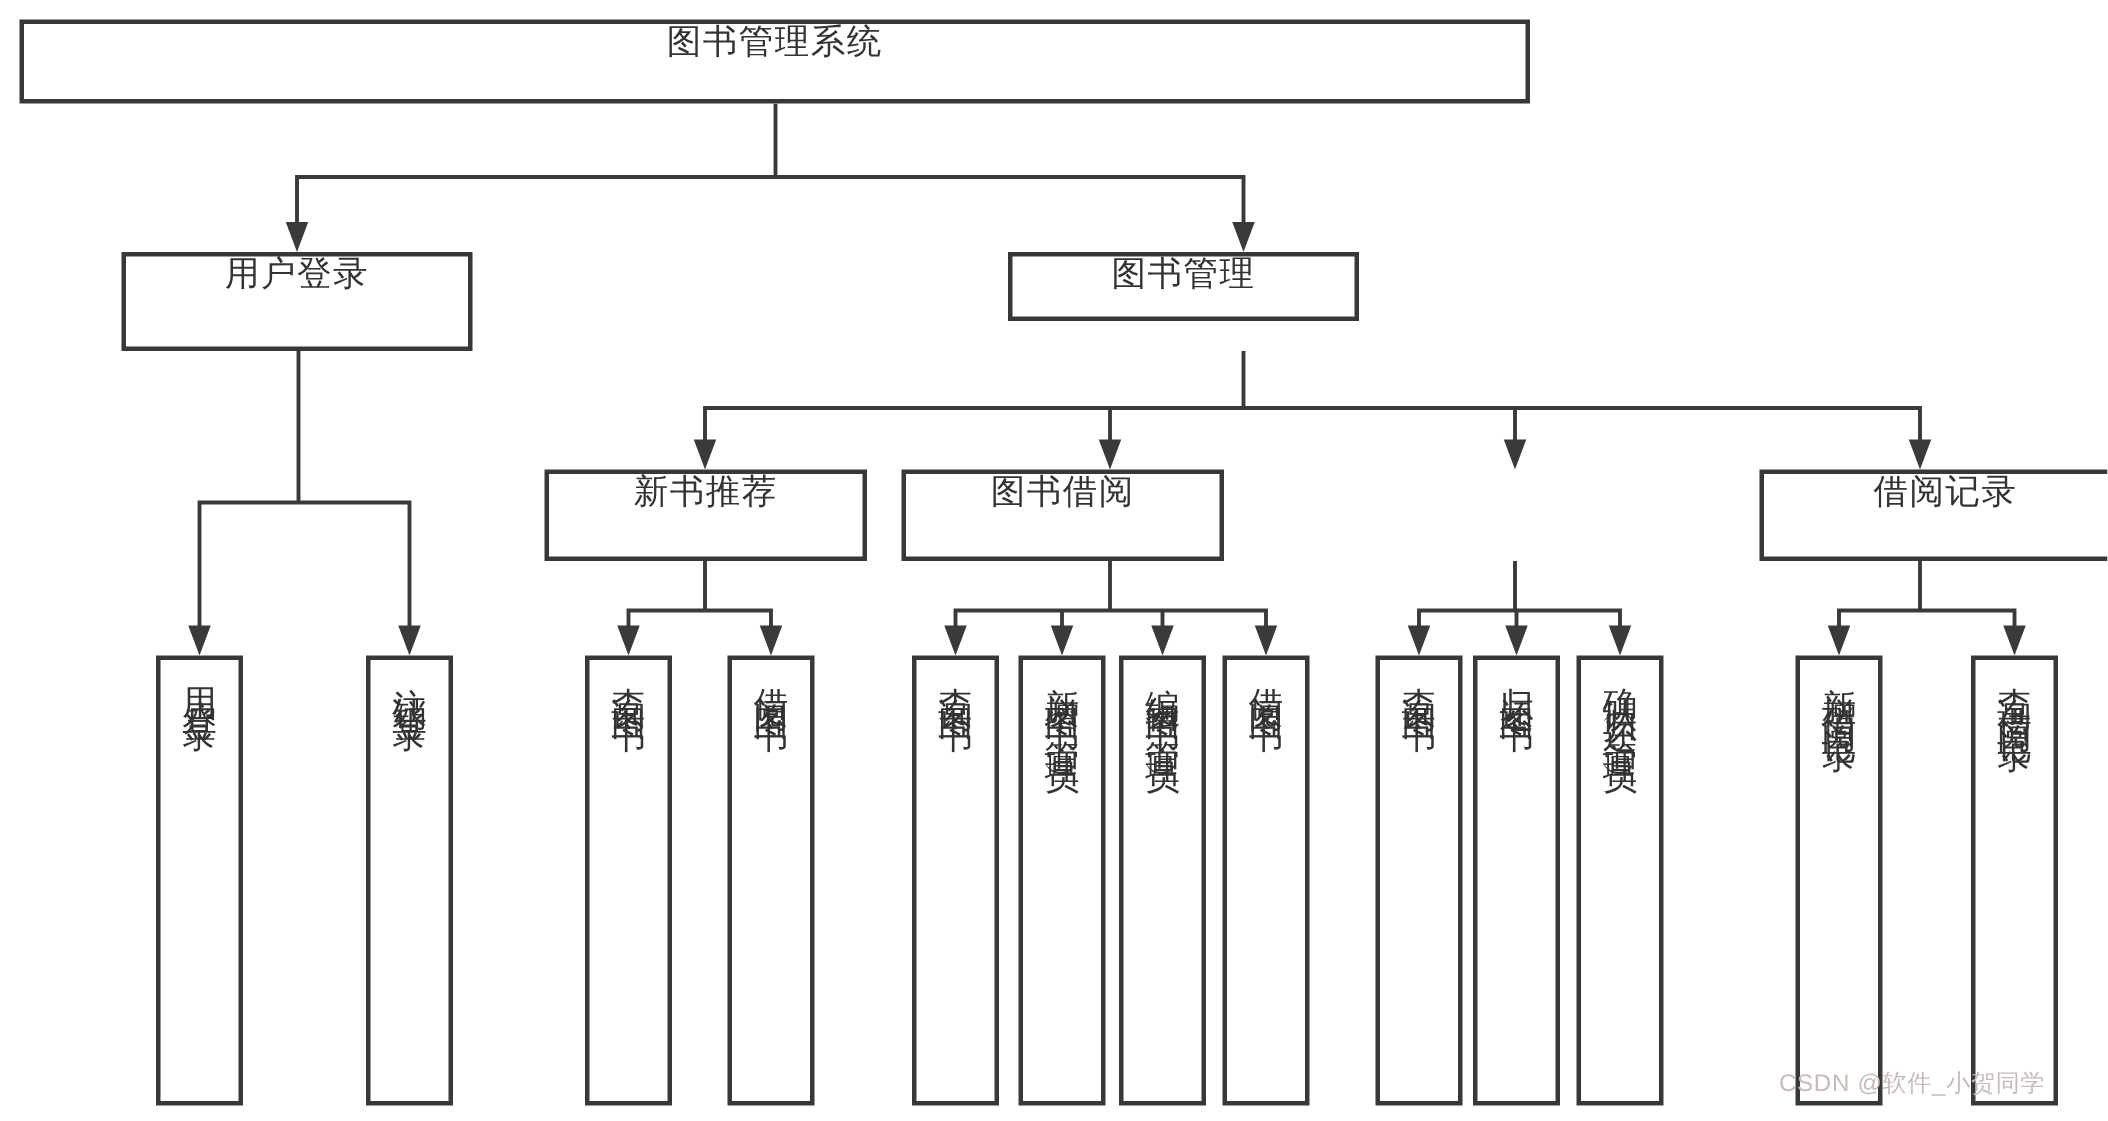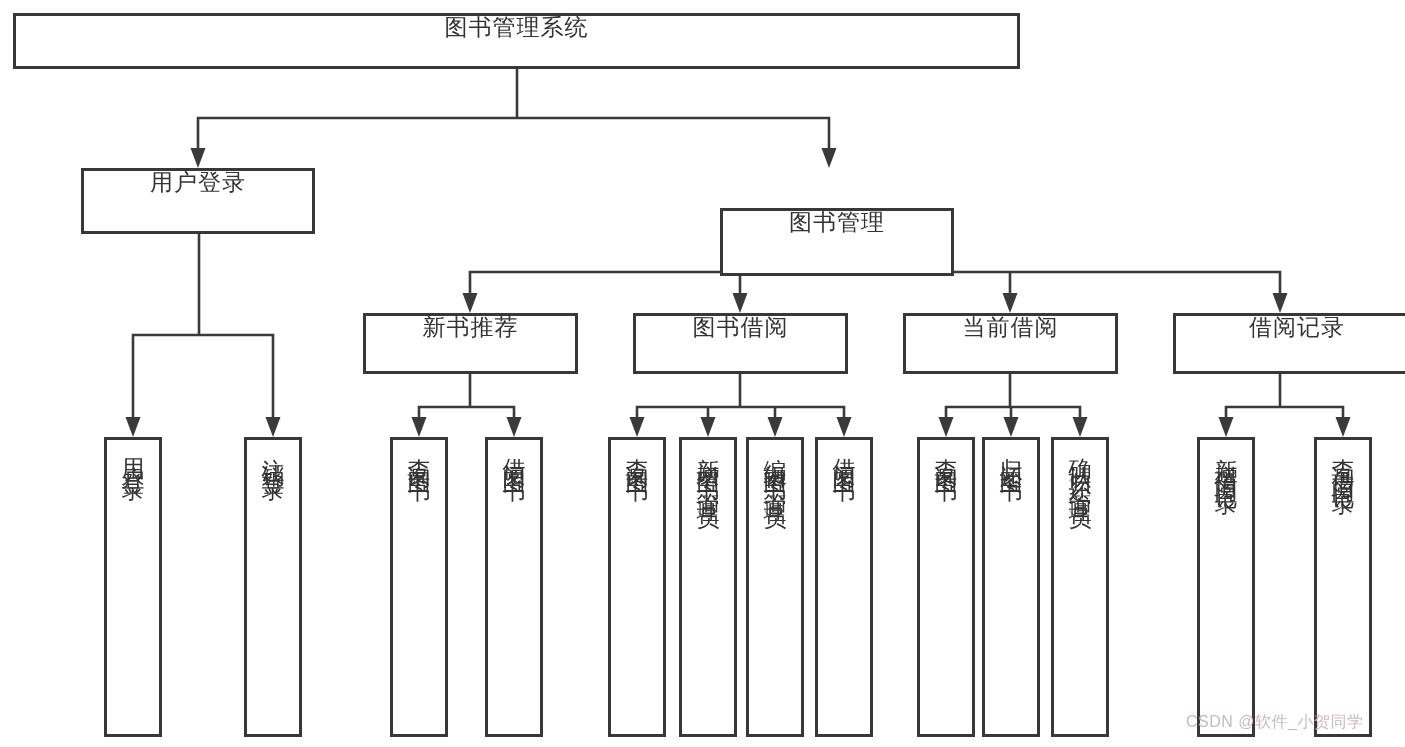--- a/index.html
+++ b/index.html
@@ -117,32 +117,29 @@
     </g>
   </svg>
 
   <div class="box hbox" style="left:13px;top:13px;width:1007px;height:56px;">
     <span>图书管理系统</span>
   </div>
 
   <div class="box hbox" style="left:81px;top:168px;width:234px;height:66px;">
     <span>用户登录</span>
   </div>
-  <div class="box hbox" style="left:720px;top:168px;width:234px;height:68px;margin-top:40px;">
+  <div class="box hbox" style="left:672px;top:168px;width:234px;height:46px;">
     <span>图书管理</span>
   </div>
 
   <div class="box hbox" style="left:363px;top:313px;width:215px;height:61px;font-family:Liberation Serif, serif;">
     <span>新书推荐</span>
   </div>
-  <div class="box hbox" style="left:633px;top:313px;width:215px;height:61px;">
+  <div class="box hbox" style="left:601px;top:313px;width:215px;height:61px;">
     <span>图书借阅</span>
-  </div>
-  <div class="box hbox" style="left:903px;top:313px;width:215px;height:61px;">
-    <span>当前借阅</span>
   </div>
   <div class="box hbox" style="left:1173px;top:313px;width:248px;height:61px;">
     <span>借阅记录</span>
   </div>
 
   <div class="box vbox" style="left:104px;top:437px;width:58px;height:300px;">
     <span class="vtext">用户登录</span>
   </div>
   <div class="box vbox" style="left:244px;top:437px;width:58px;height:300px;">
     <span class="vtext">注销登录</span>

